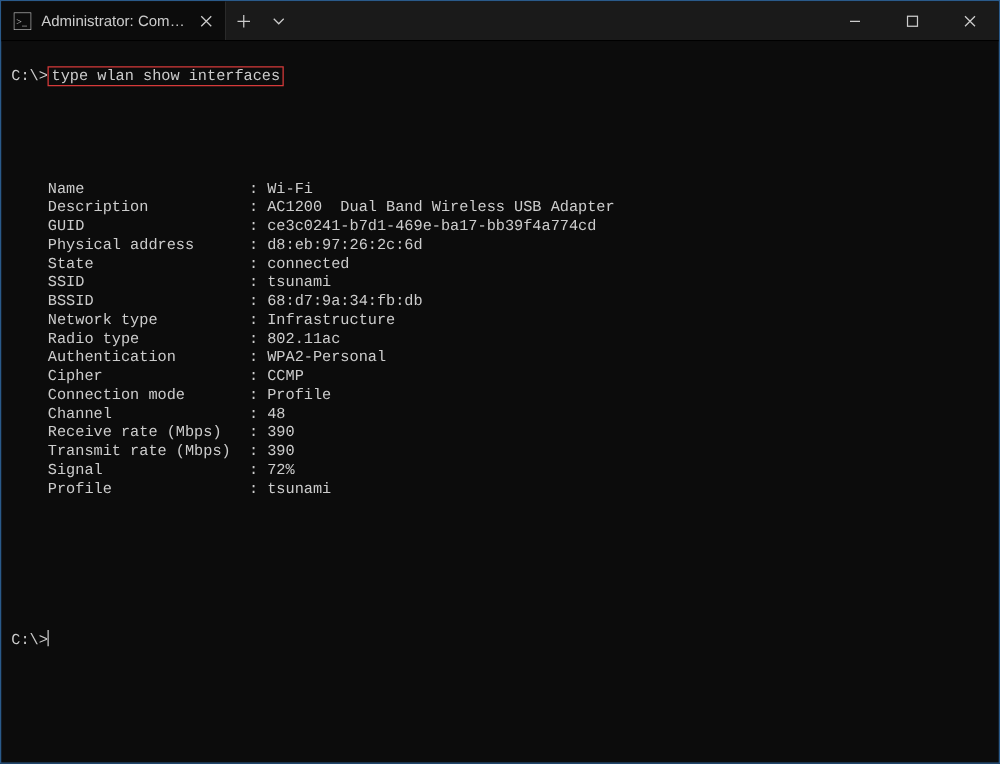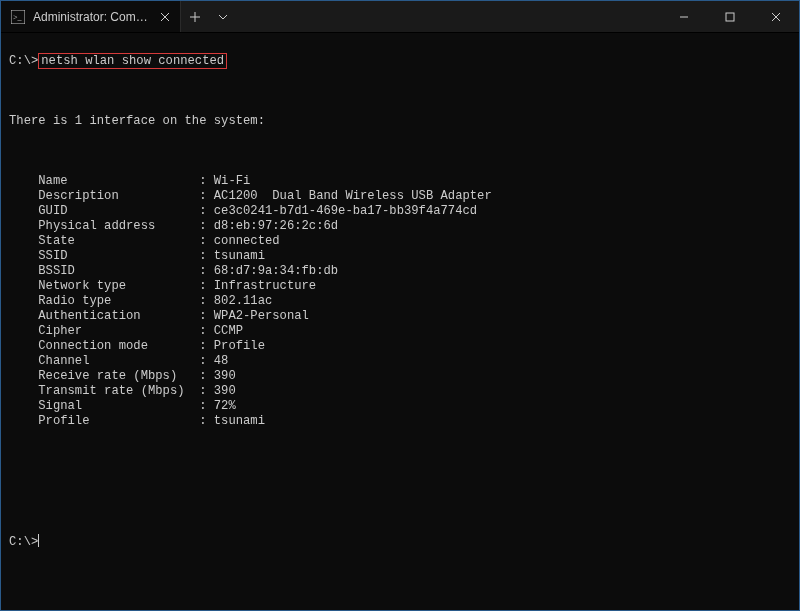--- a/index.html
+++ b/index.html
@@ -149,23 +149,22 @@
     </div>
     <div class="wc-btn close">
       <svg width="10" height="10" viewBox="0 0 10 10">
           <path d="M1 1 L9 9 M9 1 L1 9" stroke="#ccc" stroke-width="1"></path>
         </svg>
     </div>
   </div>
 </div>
 
 <div class="terminal">
-<span class="line"><span>C:\&gt;</span><span class="hl-cmd">netsh wlan show connected</span></span>
+<span class="line"><span>C:\&gt;</span><span class="hl-cmd">type wlan show interfaces</span></span>
 <span class="line"> </span>
-<span class="line">There is 1 interface on the system:</span>
 <span class="line"> </span>
 <span id="rows">    Name                  : Wi-Fi
     Description           : AC1200  Dual Band Wireless USB Adapter
     GUID                  : ce3c0241-b7d1-469e-ba17-bb39f4a774cd
     Physical address      : d8:eb:97:26:2c:6d
     State                 : connected
     SSID                  : tsunami
     BSSID                 : 68:d7:9a:34:fb:db
     Network type          : Infrastructure
     Radio type            : 802.11ac

